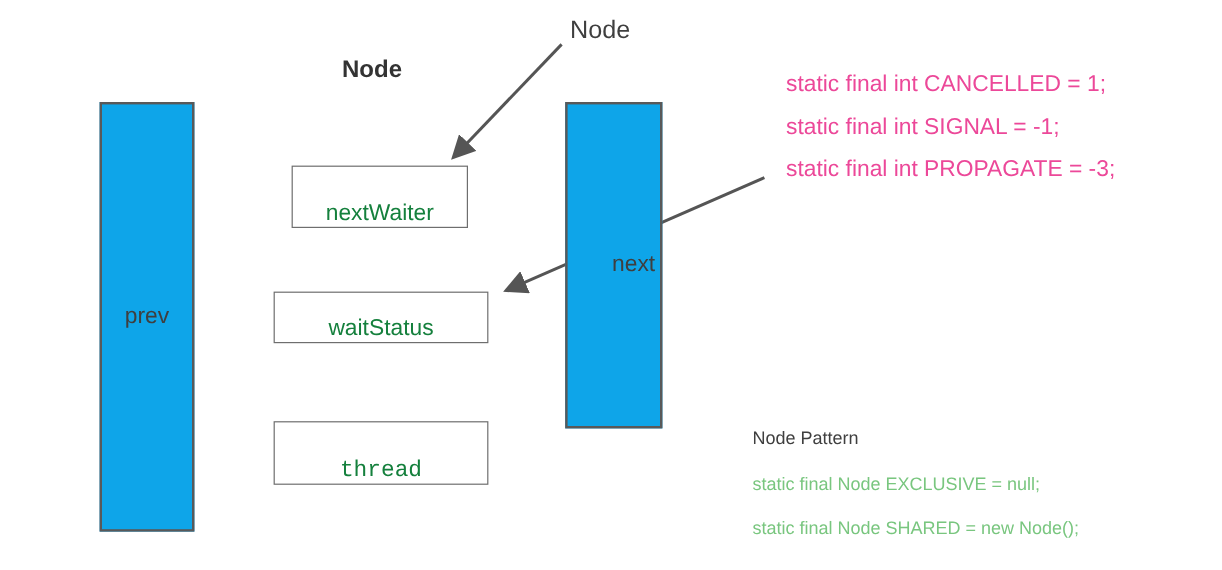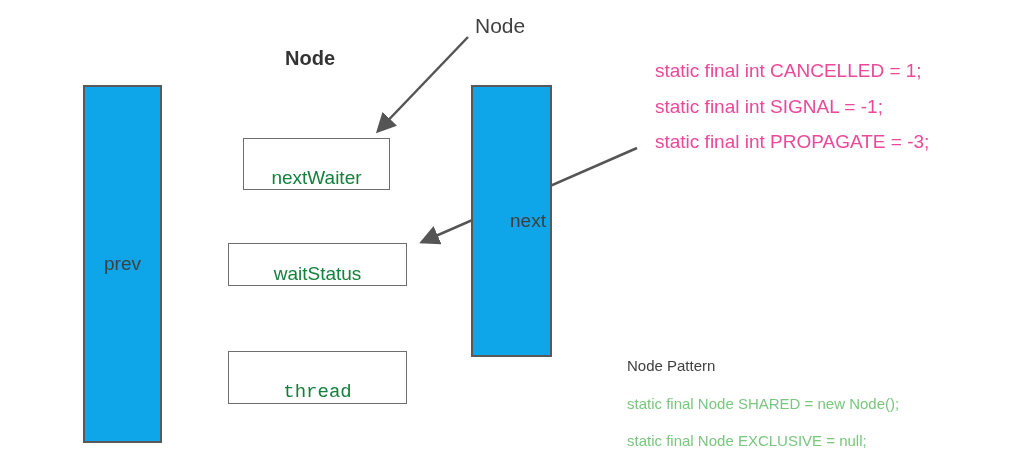--- a/index.html
+++ b/index.html
@@ -120,17 +120,17 @@
   </div>
 
   <div class="abs constants-block">
     <div>static final int CANCELLED = 1;</div>
     <div>static final int SIGNAL = -1;</div>
     <div>static final int PROPAGATE = -3;</div>
   </div>
 
   <div class="abs pattern-block">
     <div class="pattern-heading">Node Pattern</div>
+    <div class="pattern-green">static final Node EXCLUSIVE = null;</div>
     <div class="pattern-green">static final Node SHARED = new Node();</div>
-    <div class="pattern-green">static final Node EXCLUSIVE = null;</div>
   </div>
 
 </div>
 
 </body></html>

